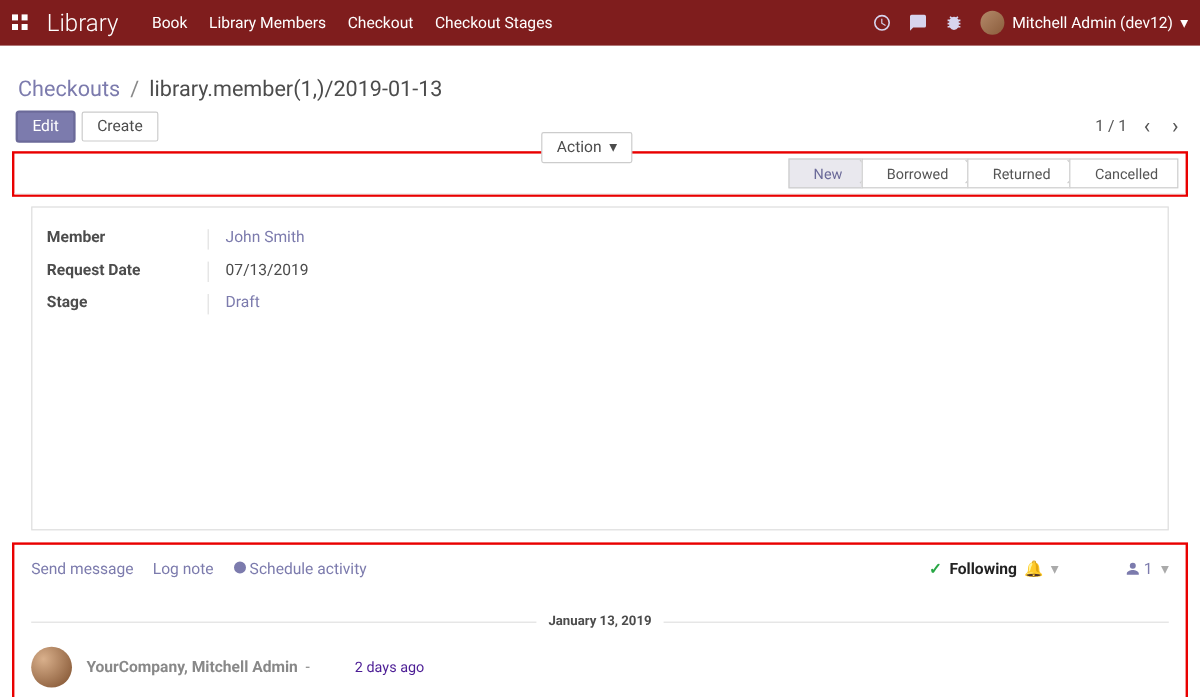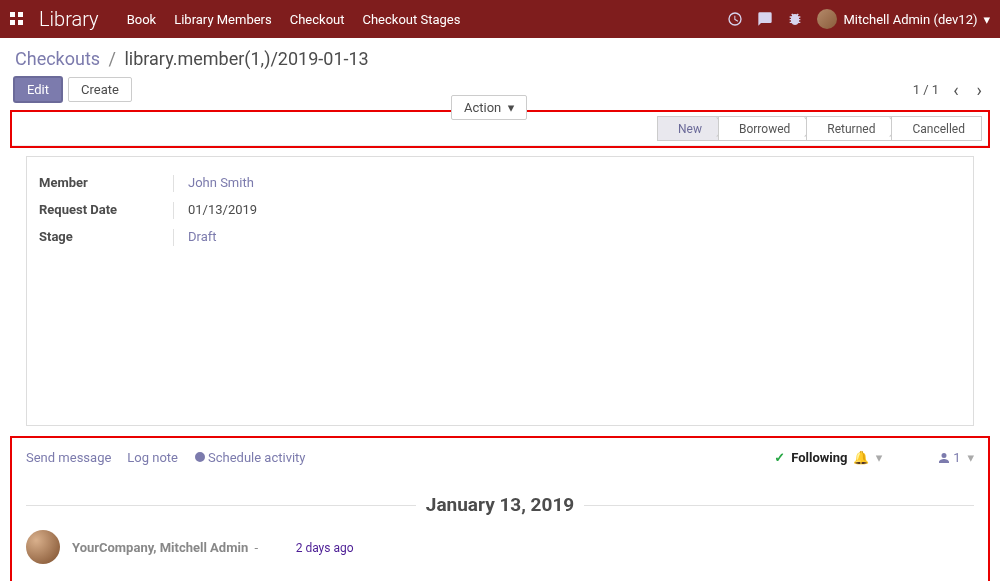--- a/index.html
+++ b/index.html
@@ -9,21 +9,21 @@
 .apps-icon span { background: #fff; width: 5px; height: 5px; }
 .brand { font-size: 20px; font-weight: 300; margin-right: 28px; }
 .menu-item { color: #fff; font-size: 13px; margin-right: 18px; cursor: pointer; }
 .topbar-spacer { flex: 1; }
 .ticon { color: #e0def0; margin-left: 14px; display: inline-flex; align-items: center; cursor: pointer; }
 .ticon svg { width: 16px; height: 16px; fill: #d7d4ee; }
 .avatar-sm { width: 20px; height: 20px; border-radius: 50%; background: linear-gradient(135deg,#b48a6a,#8a5c3b); margin-left: 14px; margin-right: 6px; }
 .user-name { color: #fff; font-size: 13px; }
 .caret { margin-left: 6px; }
 .container { padding: 0 10px; }
-.breadcrumb { font-size: 18px; color: #4c4c4c; padding: 10px 5px 6px; }
+.breadcrumb { font-size: 18px; color: #4c4c4c; padding: 10px 5px 6px; margin-top: 16px; }
 .breadcrumb a { color: #7c7bad; text-decoration: none; }
 .breadcrumb .sep { margin: 0 4px; color: #888; }
 .toolbar { display: flex; align-items: center; padding: 2px 4px 8px; }
 .btn { display: inline-block; padding: 4px 12px; border: 1px solid #ccc; background: #fff; font-size: 13px; cursor: pointer; border-radius: 2px; text-align: right; }
 .btn-primary { background: #7c7bad; color: #fff; border-color: #7c7bad; outline: 2px solid #6b6a99; outline-offset: -1px; }
 .btn + .btn { margin-left: 6px; }
 .action-dd { margin-left: auto; position: absolute; left: 435px; margin-top: 35px; }
 .toolbar { position: relative; }
 .pager { margin-left: auto; display: flex; align-items: center; gap: 10px; color: #555; }
 .pager .nav { font-size: 18px; color: #555; cursor: pointer; padding: 0 4px; }
@@ -42,21 +42,21 @@
 .chatter { border: 2px solid #e90000; margin: 10px 0 0; padding: 12px 14px 30px; position: relative; }
 .chatter-actions { display: flex; align-items: center; gap: 16px; }
 .chatter-actions span { color: #7c7bad; font-size: 13px; cursor: pointer; }
 .follow { margin-left: auto; display:flex; align-items:center; gap:6px; }
 .follow .chk { color: #28a745; font-weight:700; }
 .follow b { color: #222; }
 .followers { margin-left: 40px; color: #7c7bad; display:flex; align-items:center; gap:3px; }
 .followers svg { width:12px; height:12px; fill:#7c7bad; }
 .divider { margin: 28px 0 14px; text-align: center; position: relative; }
 .divider::before { content:""; position:absolute; left:0; right:0; top:50%; border-top:1px solid #e0e0e0; }
-.divider span { background:#fff; position:relative; padding:0 10px; font-weight:700; font-size:19px; color:#4c4c4c; }
+.divider span { background:#fff; position:relative; padding:0 10px; font-weight:700; font-size:11px; color:#4c4c4c; }
 .msg { display:flex; align-items:center; gap:12px; margin-top:8px; }
 .avatar-lg { width:34px; height:34px; border-radius:50%; background: radial-gradient(circle at 30% 30%, #d9b08c, #7b4c2a); }
 .msg .author { color:#888; font-size:13px; }
 .msg .author b { font-weight:700; }
 .msg .time { color:#4c1d95; font-size:12px;margin-left:31px; }
 .clock-icon svg { width:12px; height:12px; fill:#7c7bad; margin-right:2px; vertical-align:-1px; }
 </style>
 </head>
 <body>
 
@@ -120,21 +120,21 @@
     </div>
   </div>
 
   <div class="form-body">
     <div class="form-row">
       <div class="form-label">Member</div>
       <div class="form-value"><span class="link">John Smith</span></div>
     </div>
     <div class="form-row">
       <div class="form-label">Request Date</div>
-      <div class="form-value"><span>01/13/2019</span></div>
+      <div class="form-value"><span>07/13/2019</span></div>
     </div>
     <div class="form-row">
       <div class="form-label">Stage</div>
       <div class="form-value"><span class="link">Draft</span></div>
     </div>
   </div>
 
   <div class="chatter">
     <div class="chatter-actions">
       <span>Send message</span>

